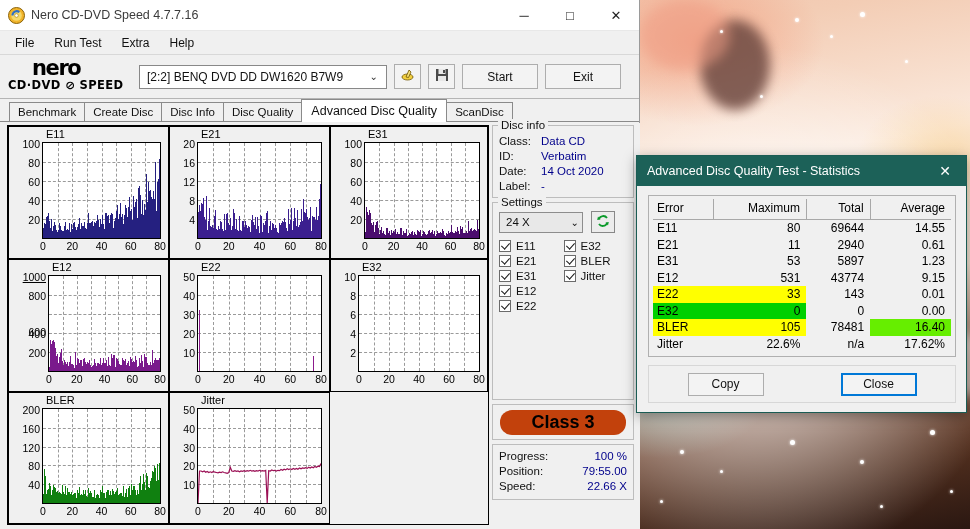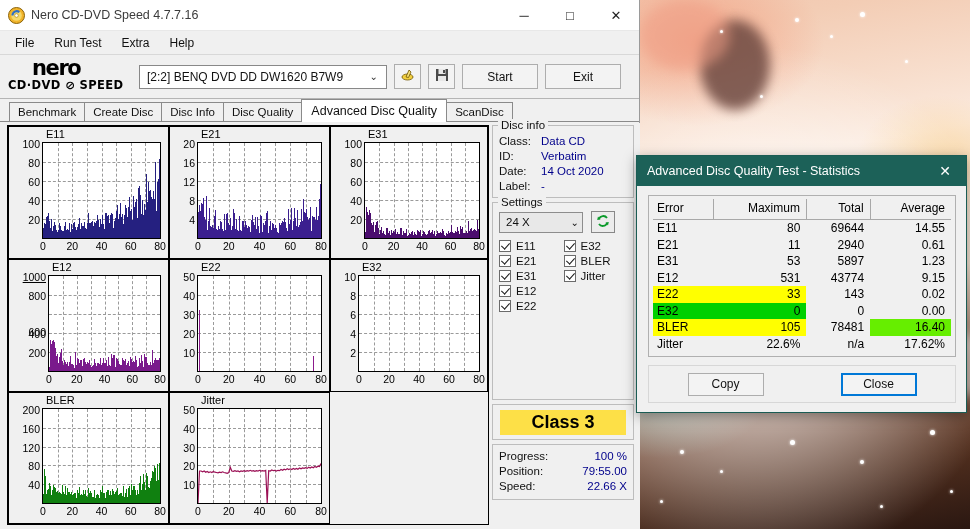--- a/index.html
+++ b/index.html
@@ -1256,21 +1256,21 @@
           <span></span>
           <label class="cb">
               <span class="cbbox"></span>
               <span>E22</span>
             </label>
           <span></span>
         </div>
       </div>
 
       <div id="classbox">
-        <div class="inner" style="background: #fde047;">Class 3</div>
+        <div class="inner" style="background: #c2410c; border-radius: 12px;">Class 3</div>
       </div>
 
       <div id="progbox">
         <div class="prow">
           <span class="k">Progress:</span>
           <span class="v">100 %</span>
         </div>
         <div class="prow">
           <span class="k">Position:</span>
           <span class="v">79:55.00</span>
@@ -1322,21 +1322,21 @@
           <tr>
             <td class="first">E12</td>
             <td>531</td>
             <td>43774</td>
             <td>9.15</td>
           </tr>
           <tr>
             <td class="first" style="background: rgb(255, 255, 0);">E22</td>
             <td style="background: rgb(255, 255, 0);">33</td>
             <td>143</td>
-            <td>0.02</td>
+            <td>0.01</td>
           </tr>
           <tr>
             <td class="first" style="background: rgb(0, 208, 0);">E32</td>
             <td style="background: rgb(0, 208, 0);">0</td>
             <td>0</td>
             <td>0.00</td>
           </tr>
           <tr>
             <td class="first" style="background: rgb(255, 255, 0);">BLER</td>
             <td style="background: rgb(255, 255, 0);">105</td>

